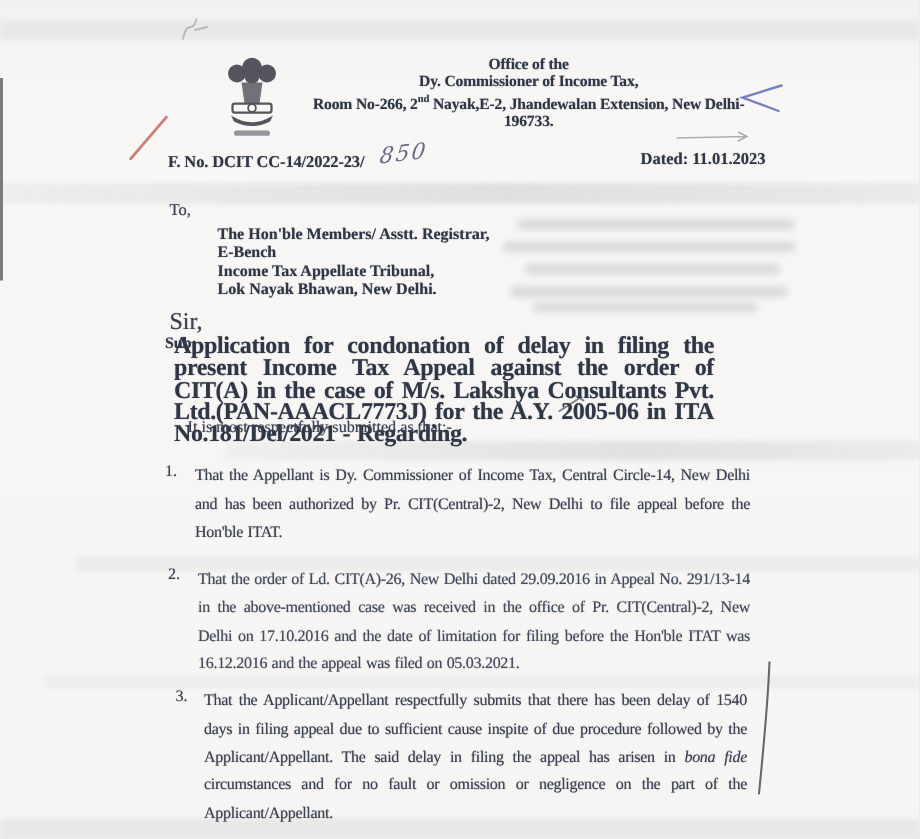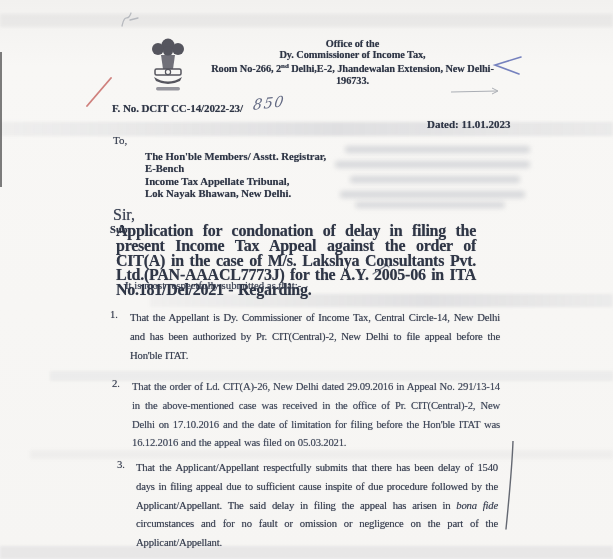--- a/index.html
+++ b/index.html
@@ -14,21 +14,21 @@
   .fuzz{text-shadow:0 0 0.7px rgba(58,65,82,.6);}
   
   .office{left:180px;top:38px;width:345px;text-align:center;font-weight:bold;
     font-size:10.4px;line-height:11.4px;color:#2f3646;letter-spacing:-0.1px;}
   .office sup{font-size:7px;}
   
   .fno{left:112px;top:102px;font-weight:bold;font-size:11px;color:#2f3646;letter-spacing:-0.1px;}
   .hand{left:253px;top:95px;font-size:14.5px;font-style:italic;color:#4a5270;
     transform:rotate(-7deg) skewX(-14deg);letter-spacing:1.5px;opacity:.85;
     font-family:"DejaVu Serif",serif;}
-  .dated{left:427px;top:100px;font-weight:bold;font-size:11px;color:#2f3646;margin-top:18px;}
+  .dated{left:427px;top:100px;font-weight:bold;font-size:11px;color:#2f3646;}
   
   .to{left:113px;top:134px;font-size:11px;}
   .addr{left:145px;top:150px;font-weight:bold;font-size:10.7px;line-height:12.4px;color:#2f3646;}
   .sir{left:113px;top:206px;font-size:16px;}
   
   .sub{left:110px;top:224px;width:383px;}
   .sub .lbl{position:absolute;left:0;top:0;font-weight:bold;font-size:10.6px;color:#2f3646;}
   .sub .stx{margin-left:6px;width:360px;text-align:justify;font-weight:bold;
     font-size:16px;line-height:14.8px;letter-spacing:-0.25px;color:#2f3646;word-spacing:0.8px;}
   .intro{left:125px;top:279px;font-size:10.8px;}
@@ -115,21 +115,21 @@
       <rect x="9" y="33" width="26" height="6" rx="1.5" fill="none" stroke="#55555e" stroke-width="1.5"></rect>
       <circle cx="22" cy="36" r="2.6" fill="none" stroke="#55555e" stroke-width="1.2"></circle>
       <path d="M8,41 Q22,50 36,41 L34,45 Q22,51 10,45 Z" fill="#55555e"></path>
       <rect x="10" y="51" width="24" height="3.5" rx="1.7" fill="#84848d" opacity=".85"></rect>
     </svg>
   </div>
 
   <div class="abs office fuzz">
     <div>Office of the</div>
     <div>Dy. Commissioner of Income Tax,</div>
-    <div><span>Room No-266, 2</span><sup>nd</sup><span> Delhi,E-2, Jhandewalan Extension, New Delhi-</span></div>
+    <div><span>Room No-266, 2</span><sup>nd</sup><span> Nayak,E-2, Jhandewalan Extension, New Delhi-</span></div>
     <div>196733.</div>
   </div>
 
   <div class="abs fno fuzz">F. No. DCIT CC-14/2022-23/</div>
   <div class="abs hand">850</div>
   <div class="abs dated fuzz">Dated: 11.01.2023</div>
 
   <div class="abs to fuzz">To,</div>
   <div class="abs addr fuzz">
     <div>The Hon'ble Members/ Asstt. Registrar,</div>

